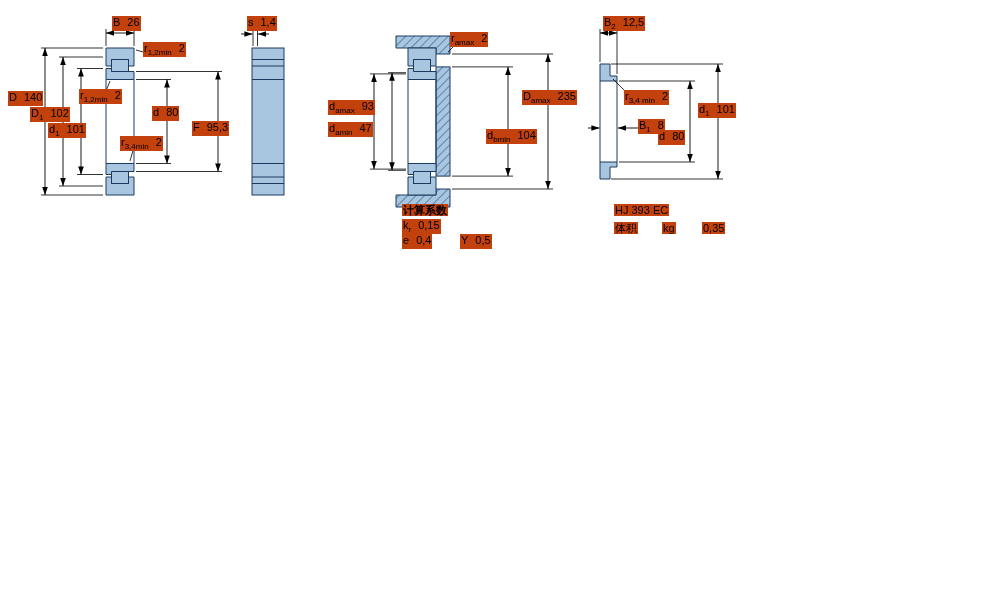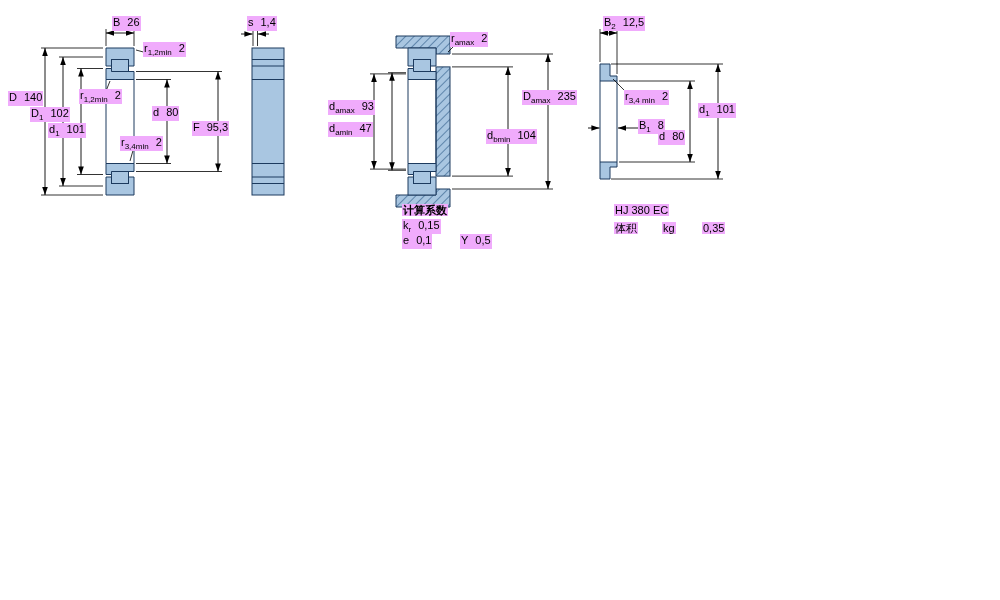--- a/index.html
+++ b/index.html
@@ -4,21 +4,21 @@
 <style>
   * { margin:0; padding:0; box-sizing:border-box; }
   html,body { width:1000px; height:600px; background:#ffffff; overflow:hidden; }
   body { font-family:"Liberation Sans", sans-serif; position:relative; color:#000; }
   .stage { position:absolute; left:0; top:0; width:1000px; height:600px; }
   svg.drawing { position:absolute; left:0; top:0; }
   .dim, .txt {
     position:absolute;
     font-size:11px;
     line-height:12px;
-    background:#f0abfc;
+    background:#c2410c;
     white-space:nowrap;
     padding:0 1px;
   }
   .dim sub { font-size:8px; line-height:8px; }
   .dim .v { margin-left:7px; }
   .bold { font-weight:bold;font-family:Liberation Serif, serif; }
 </style>
 </head>
 <body>
 
@@ -187,32 +187,32 @@
   <div class="dim" style="left:328px;top:122px"><span>d</span><sub>amin</sub><span class="v">47</span></div>
 
   <div class="dim" style="left:522px;top:90px"><span>D</span><sub>amax</sub><span class="v">235</span></div>
 
   <div class="dim" style="left:486px;top:129px"><span>d</span><sub>bmin</sub><span class="v">104</span></div>
 
   <div class="txt bold" style="left:402px;top:204px">计算系数</div>
 
   <div class="dim" style="left:402px;top:219px"><span>k</span><sub>r</sub><span class="v">0,15</span></div>
 
-  <div class="dim" style="left:402px;top:234px"><span>e</span><sub></sub><span class="v">0,1</span></div>
+  <div class="dim" style="left:402px;top:234px"><span>e</span><sub></sub><span class="v">0,4</span></div>
 
   <div class="dim" style="left:460px;top:234px"><span>Y</span><sub></sub><span class="v">0,5</span></div>
 
   <div class="dim" style="left:603px;top:16px"><span>B</span><sub>2</sub><span class="v">12,5</span></div>
 
   <div class="dim" style="left:624px;top:90px"><span>r</span><sub>3,4 min</sub><span class="v">2</span></div>
 
   <div class="dim" style="left:698px;top:103px"><span>d</span><sub>1</sub><span class="v">101</span></div>
 
   <div class="dim" style="left:638px;top:119px"><span>B</span><sub>1</sub><span class="v">8</span></div>
 
   <div class="dim" style="left:658px;top:130px"><span>d</span><sub></sub><span class="v">80</span></div>
 
-  <div class="txt" style="left:614px;top:204px">HJ 380 EC</div>
+  <div class="txt" style="left:614px;top:204px">HJ 393 EC</div>
   <div class="txt" style="left:614px;top:222px">体积</div>
   <div class="txt" style="left:662px;top:222px">kg</div>
   <div class="txt" style="left:702px;top:222px">0,35</div>
 
 </div>
 
 </body></html>

